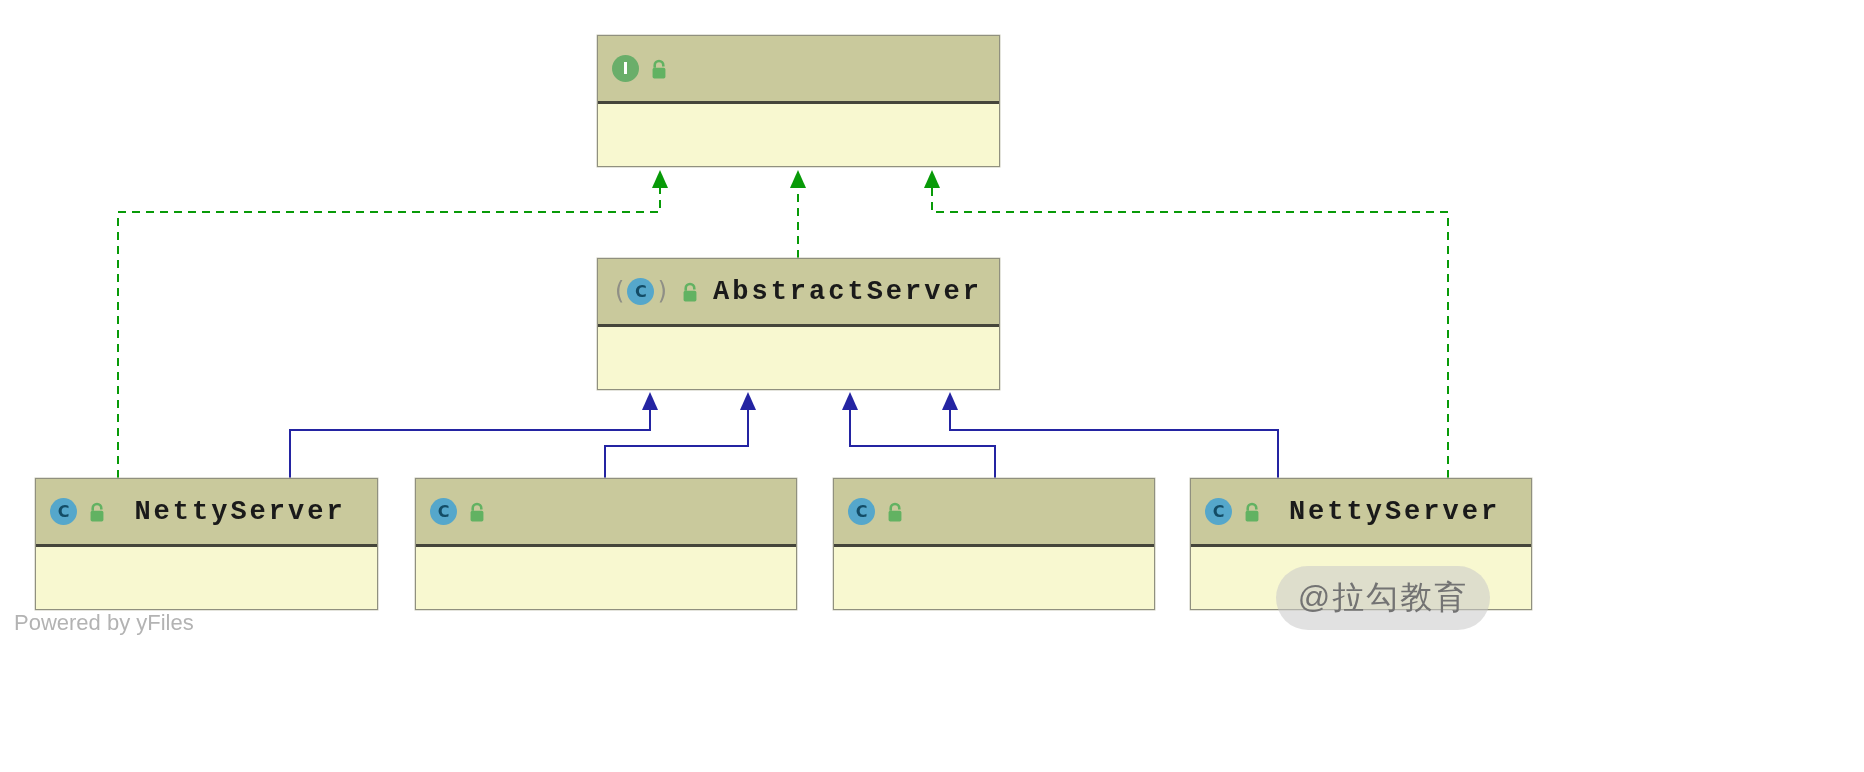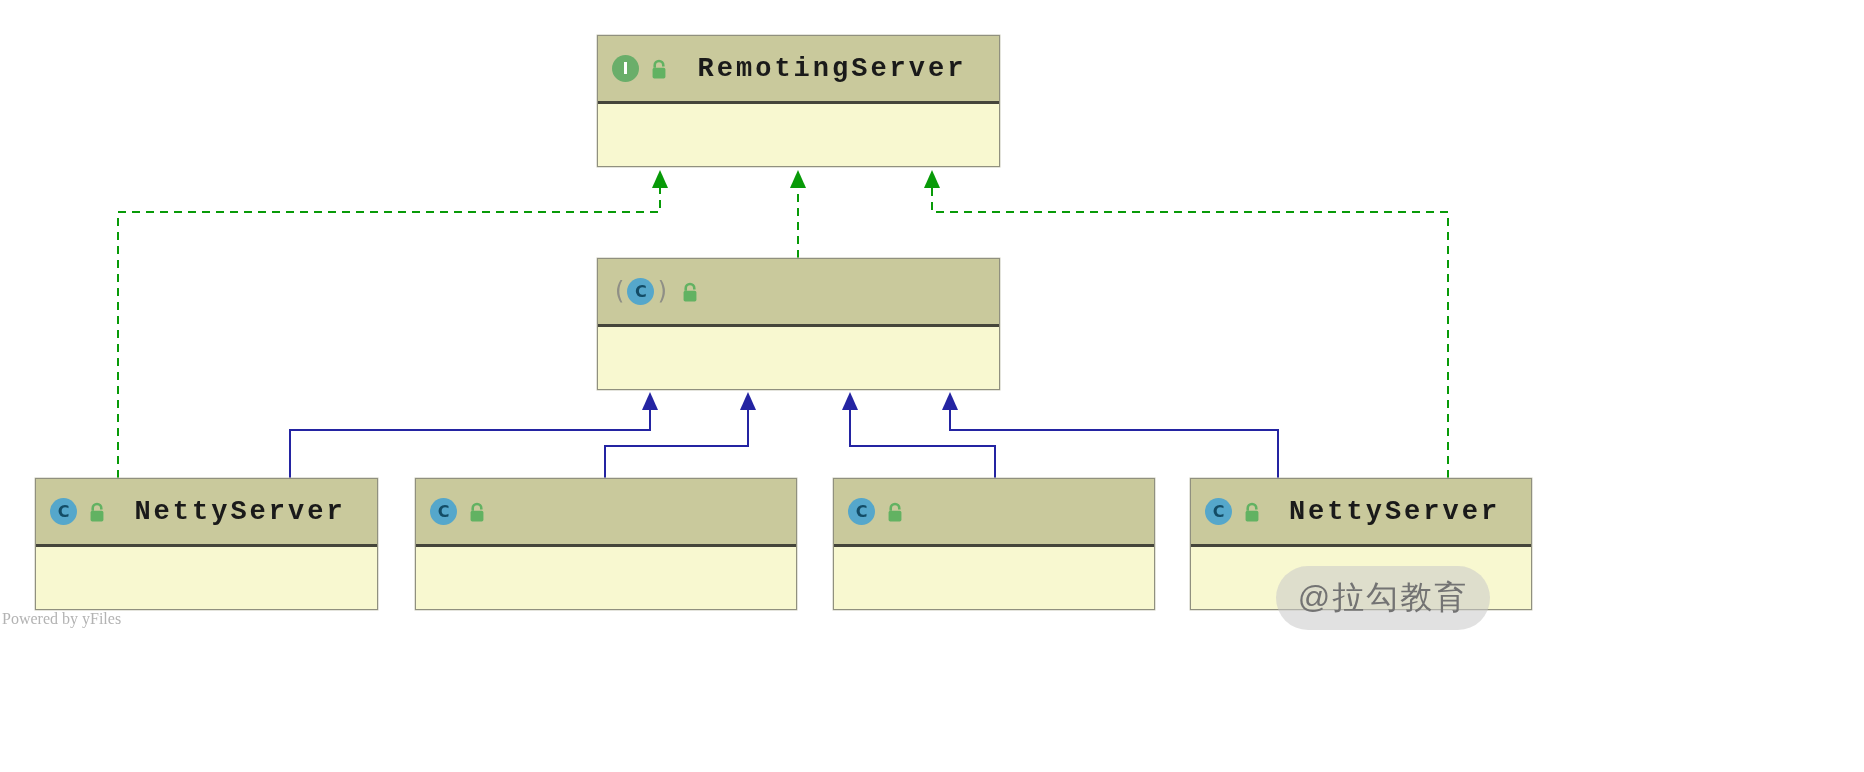--- a/index.html
+++ b/index.html
@@ -27,22 +27,22 @@
   .lock-icon { display:inline-flex; flex:none; margin-top:2px; }
 
   
   #node-0 { left:597px; top:35px;  width:403px; }
   #node-1 { left:597px; top:258px; width:403px; }
   #node-2 { left:35px;   top:478px; width:343px; }
   #node-3 { left:415px;  top:478px; width:382px; }
   #node-4 { left:833px;  top:478px; width:322px; }
   #node-5 { left:1190px; top:478px; width:342px; }
 
-  .powered-by { position:absolute; left:2px; top:610px; color:#b3b3b3; font-size:16px;
-                font-family:Liberation Serif, serif; }
+  .powered-by { position:absolute; left:14px; top:610px; color:#b3b3b3; font-size:22px;
+                font-family:Liberation Sans, sans-serif; }
 
   .watermark { position:absolute; left:1276px; top:566px; width:214px; height:64px;
                background:rgba(200,200,200,0.55); border-radius:32px; color:#737373;
                display:flex; align-items:center; justify-content:center;
                font-size:32px; letter-spacing:2px; }
 </style>
 </head>
 <body>
 
 <div class="canvas">
@@ -66,38 +66,38 @@
 
   <div class="node" id="node-0">
     <div class="node-header">
       <span class="icon-circle icon-interface">I</span>
       <span class="lock-icon">
         <svg width="20" height="22" viewBox="0 0 14 15">
           <path d="M4 6 V4.2 a3 3 0 0 1 6 0 V5" fill="none" stroke="#62b262" stroke-width="1.8"></path>
           <rect x="2.5" y="6" width="9" height="7.5" rx="1.2" fill="#62b262"></rect>
         </svg>
       </span>
-      <span class="node-label">RemotingServer</span>
     </div>
     <div class="node-body"></div>
   </div>
 
   <div class="node" id="node-1">
     <div class="node-header">
       <span class="abstract-wrap">
         <span class="paren">(</span>
         <span class="icon-circle icon-class">C</span>
         <span class="paren">)</span>
       </span>
       <span class="lock-icon">
         <svg width="20" height="22" viewBox="0 0 14 15">
           <path d="M4 6 V4.2 a3 3 0 0 1 6 0 V5" fill="none" stroke="#62b262" stroke-width="1.8"></path>
           <rect x="2.5" y="6" width="9" height="7.5" rx="1.2" fill="#62b262"></rect>
         </svg>
       </span>
+      <span class="node-label">AbstractServer</span>
     </div>
     <div class="node-body"></div>
   </div>
 
   <div class="node" id="node-2">
     <div class="node-header">
       <span class="icon-circle icon-class">C</span>
       <span class="lock-icon">
         <svg width="20" height="22" viewBox="0 0 14 15">
           <path d="M4 6 V4.2 a3 3 0 0 1 6 0 V5" fill="none" stroke="#62b262" stroke-width="1.8"></path>

